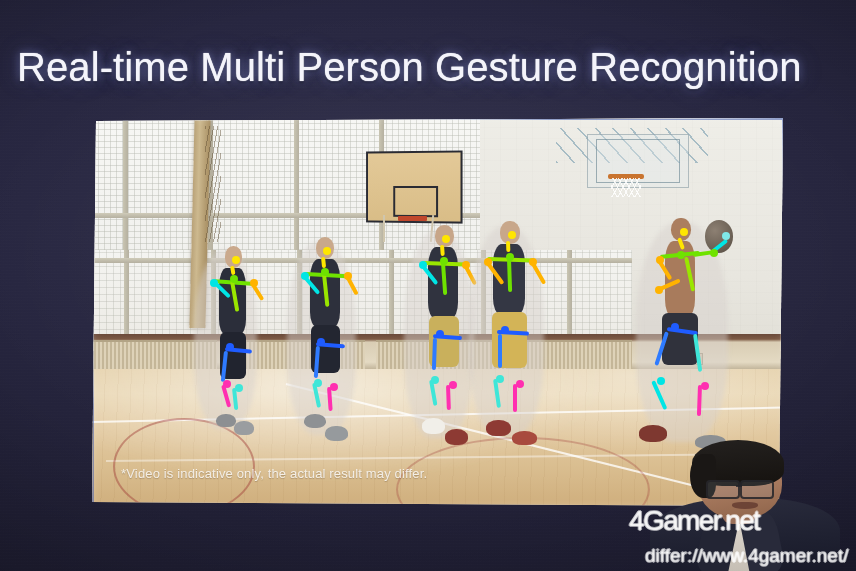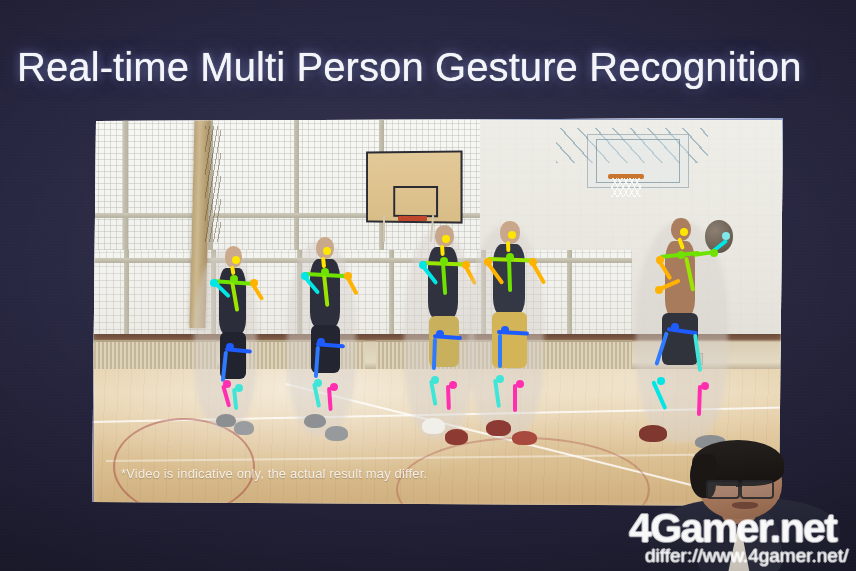--- a/index.html
+++ b/index.html
@@ -283,21 +283,21 @@
   .p-glass.r{left:100px;}
   .p-bridge{position:absolute;left:96px;top:45px;width:6px;height:2px;background:rgba(35,35,40,.8);}
   .p-mouth{
     position:absolute;left:92px;top:62px;width:26px;height:7px;
     background:rgba(90,50,42,.7);border-radius:40% 40% 55% 55%;
   }
 
   
   .wm{
     position:absolute;left:629px;top:505px;
-    font-size:41px;font-weight:700;letter-spacing:-1.6px;
+    font-size:28px;font-weight:400;letter-spacing:-1.6px;
     color:rgba(255,255,255,.30);
     text-shadow:
       1px 0 0 rgba(255,255,255,.55),-1px 0 0 rgba(255,255,255,.55),
       0 1px 0 rgba(255,255,255,.55),0 -1px 0 rgba(255,255,255,.55);
     white-space:nowrap;
   }
   .wm-url{
     position:absolute;left:645px;top:545px;
     font-size:19px;font-weight:400;
     color:rgba(255,255,255,.34);

